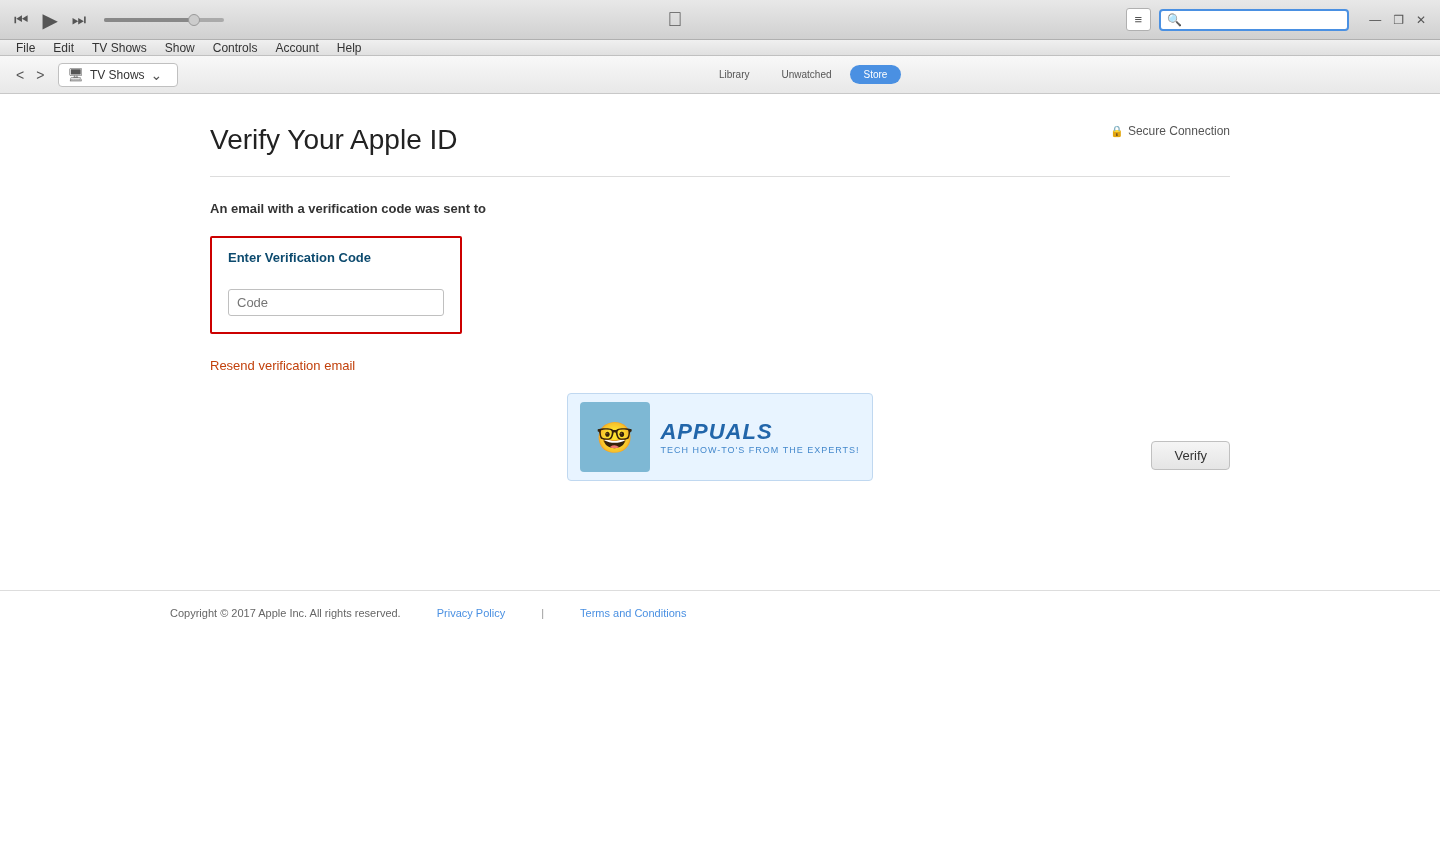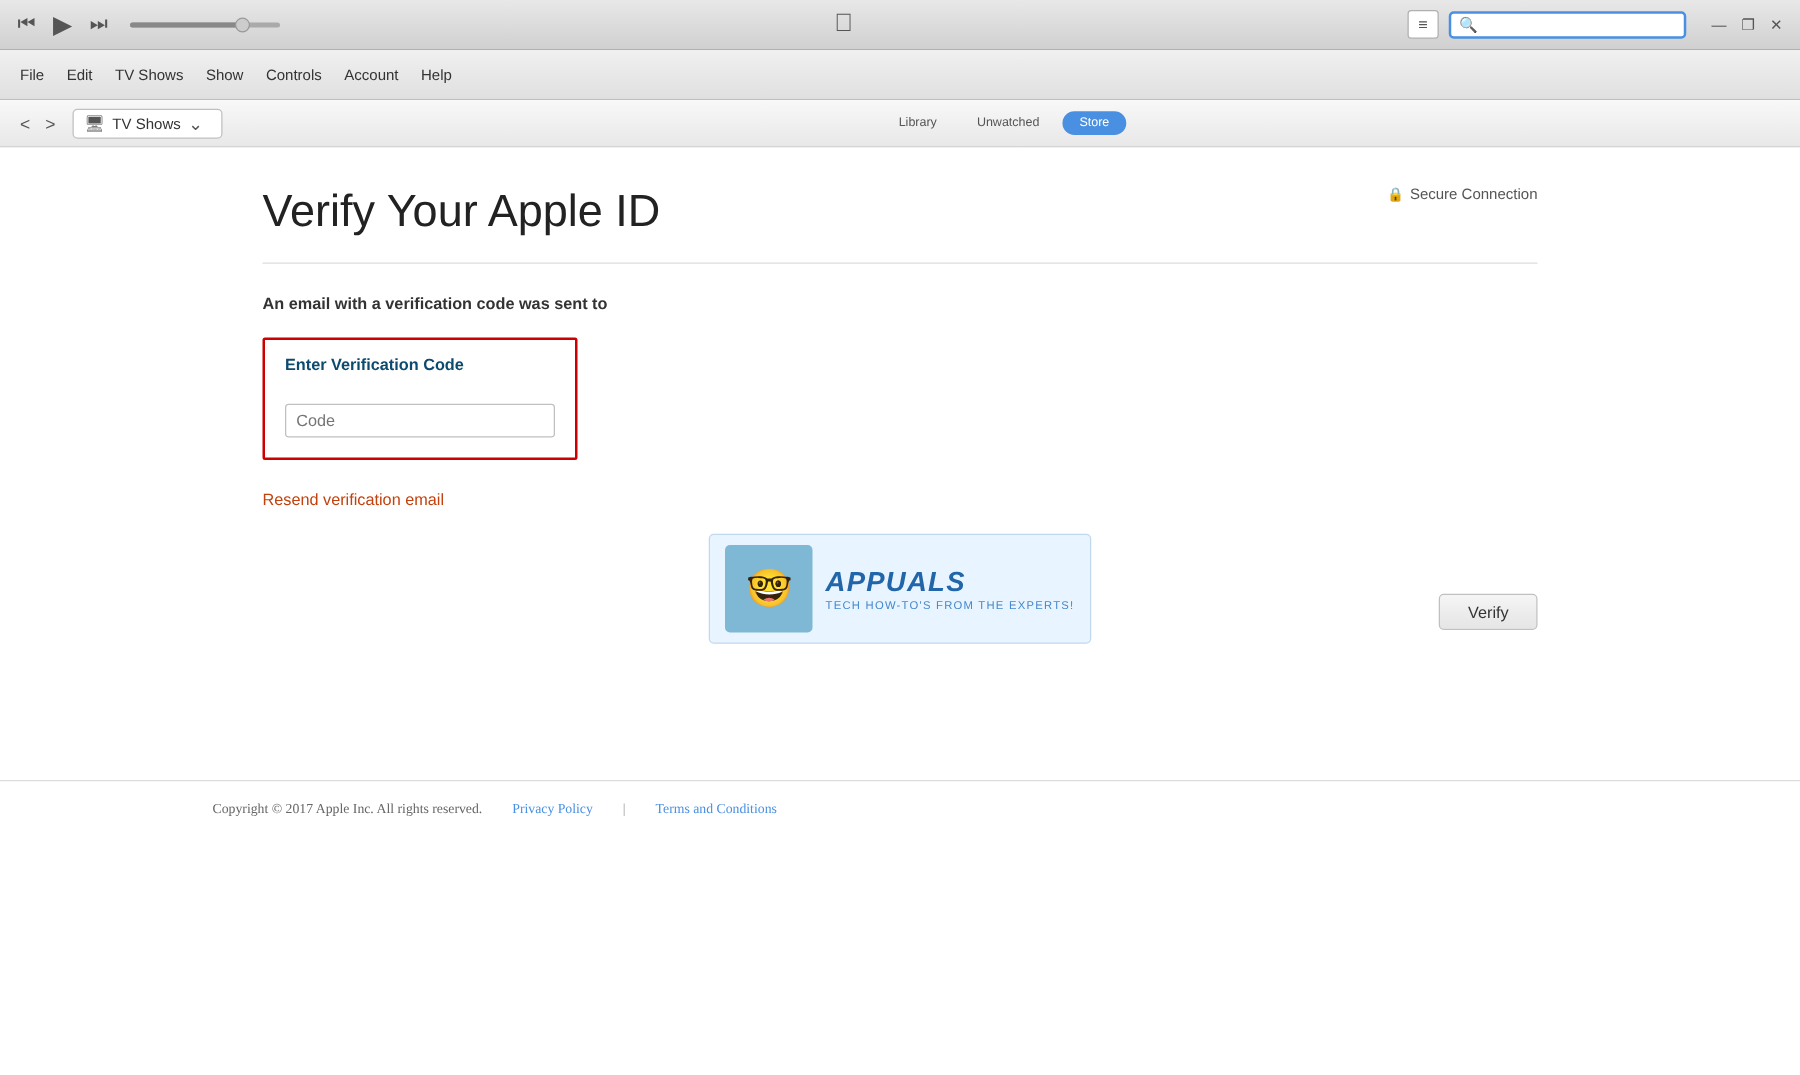--- a/index.html
+++ b/index.html
@@ -145,21 +145,21 @@
       background: none;
       border: none;
       cursor: pointer;
       font-size: 12px;
       color: #555;
       padding: 2px 4px;
     }
 
     
     .menubar {
-      height: 40px;
+      height: 16px;
       background: linear-gradient(to bottom, #f0f0f0, #e0e0e0);
       border-bottom: 1px solid #c0c0c0;
       display: flex;
       align-items: center;
       padding: 0 8px;
       gap: 2px;
       flex-shrink: 0;
     }
 
     .menu-item {
@@ -257,21 +257,21 @@
     }
 
     .content-inner {
       max-width: 1100px;
       margin: 0 auto;
       padding: 30px 40px 60px 40px;
       position: relative;
     }
 
     .page-title {
-      font-size: 36px;
+      font-size: 28px;
       font-weight: 300;
       color: #222;
       margin-bottom: 20px;
     }
 
     .divider {
       border: none;
       border-top: 1px solid #ddd;
       margin-bottom: 24px;
     }
@@ -401,24 +401,23 @@
       padding: 16px 40px;
       background: #fff;
       flex-shrink: 0;
     }
 
     .footer-content {
       max-width: 1100px;
       margin: 0 auto;
       display: flex;
       align-items: center;
-      gap: 24px;
+      gap: 36px;
       font-size: 11px;
       color: #666;
-      font-family: Liberation Serif, serif;
     }
 
     .footer-link {
       color: #4a90e2;
       text-decoration: none;
       cursor: pointer;
     }
 
     .footer-separator {
       color: #999;

